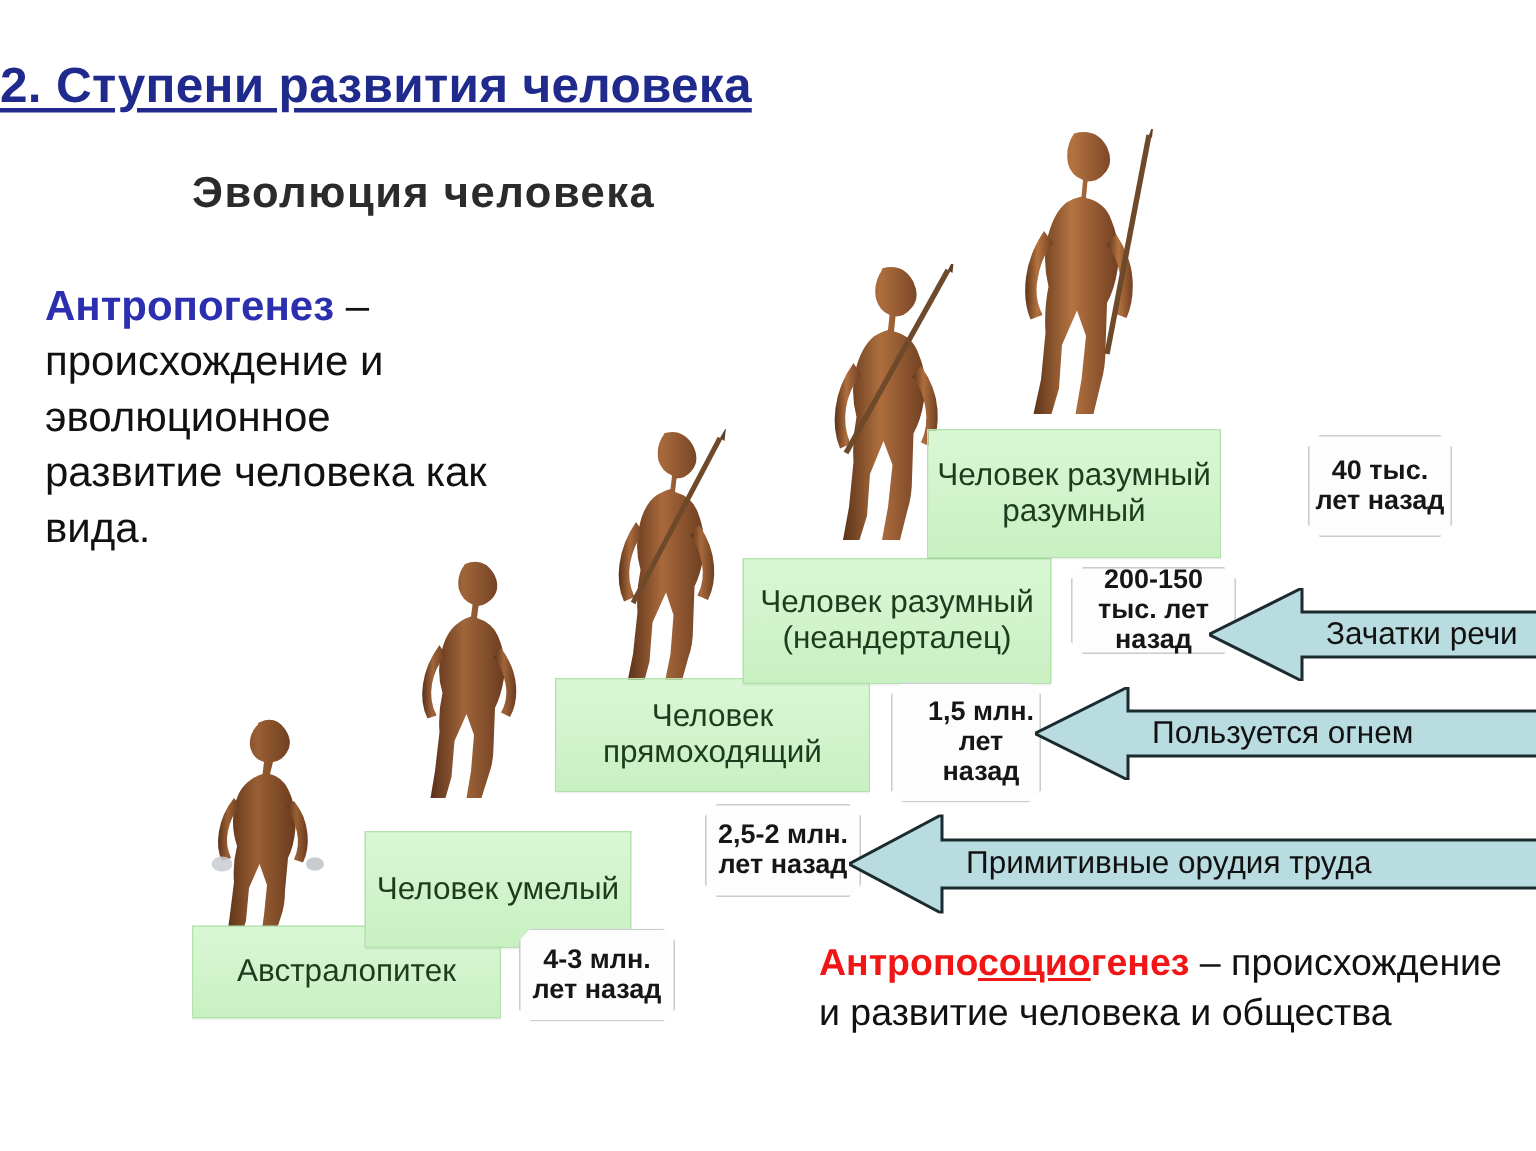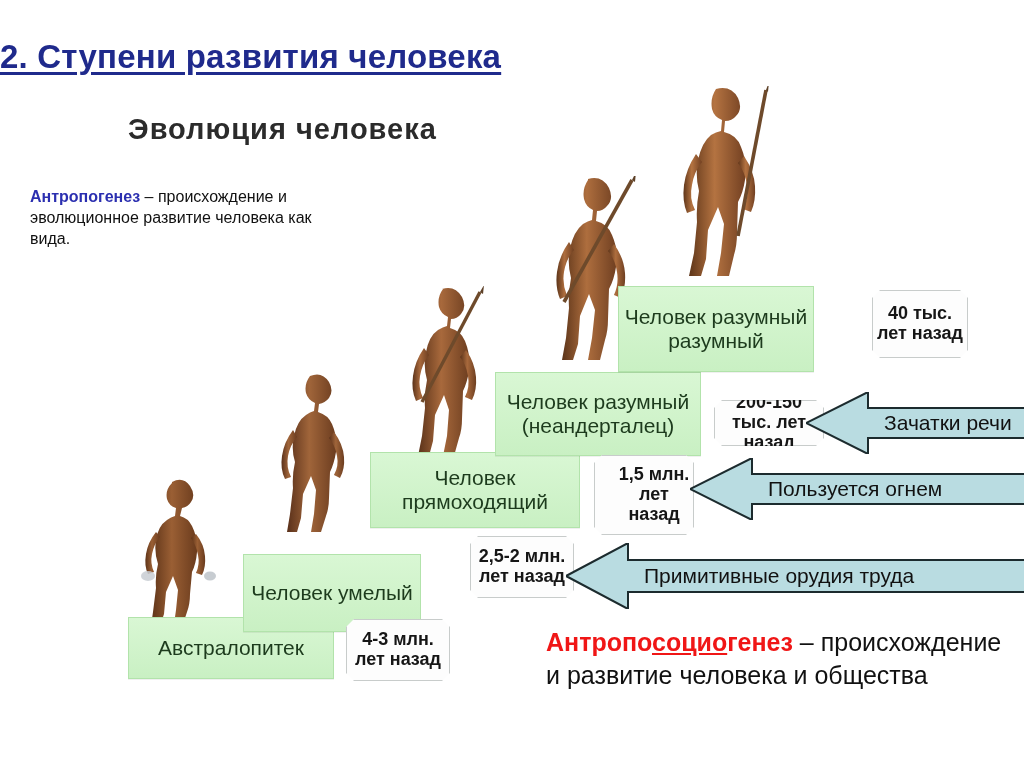--- a/index.html
+++ b/index.html
@@ -27,21 +27,21 @@
   #evolution-caption{
     position:absolute;left:128px;top:113px;
     font-size:29px;font-weight:600;
     color:#2b2b2b;
     letter-spacing:1px;
   }
 
   
   #anthropogenesis-block{
     position:absolute;left:30px;top:186px;width:300px;
-    font-size:16px;line-height:1.32;color:#111;
+    font-size:28px;line-height:1.32;color:#111;
   }
   #anthropogenesis-block .term{color:#2b2fb0;font-weight:bold;}
 
   
   #anthroposociogenesis-block{
     position:absolute;left:546px;top:626px;width:470px;
     font-size:25px;line-height:1.30;color:#111;
   }
   #anthroposociogenesis-block .term{color:#f01616;font-weight:bold;}
   #anthroposociogenesis-block .term .u{text-decoration:underline;}
@@ -73,21 +73,21 @@
     font-size:18px;line-height:1.1;font-weight:bold;
     display:flex;align-items:center;justify-content:center;
     text-align:center;
     box-sizing:border-box;
     -webkit-clip-path:polygon(8px 0,calc(100% - 8px) 0,100% 8px,100% calc(100% - 8px),calc(100% - 8px) 100%,8px 100%,0 calc(100% - 8px),0 8px);
     clip-path:polygon(8px 0,calc(100% - 8px) 0,100% 8px,100% calc(100% - 8px),calc(100% - 8px) 100%,8px 100%,0 calc(100% - 8px),0 8px);
   }
   #date-australopithecus{left:346px;top:619px;width:104px;height:62px;}
   #date-habilis        {left:470px;top:536px;width:104px;height:62px;}
   #date-erectus        {left:594px;top:455px;width:100px;height:80px;padding-left:20px;}
-  #date-neanderthal    {left:714px;top:400px;width:110px;height:46px;text-align:center;}
+  #date-neanderthal    {left:714px;top:378px;width:110px;height:58px;text-align:center;}
   #date-sapiens        {left:856px;top:290px;width:96px;height:68px;margin-left:16px;}
 
   
   .feature-arrow{
     position:absolute;
     background:#b9dce1;
     border:0;
     color:#111;
     font-size:21px;
     display:flex;align-items:center;justify-content:flex-start;

